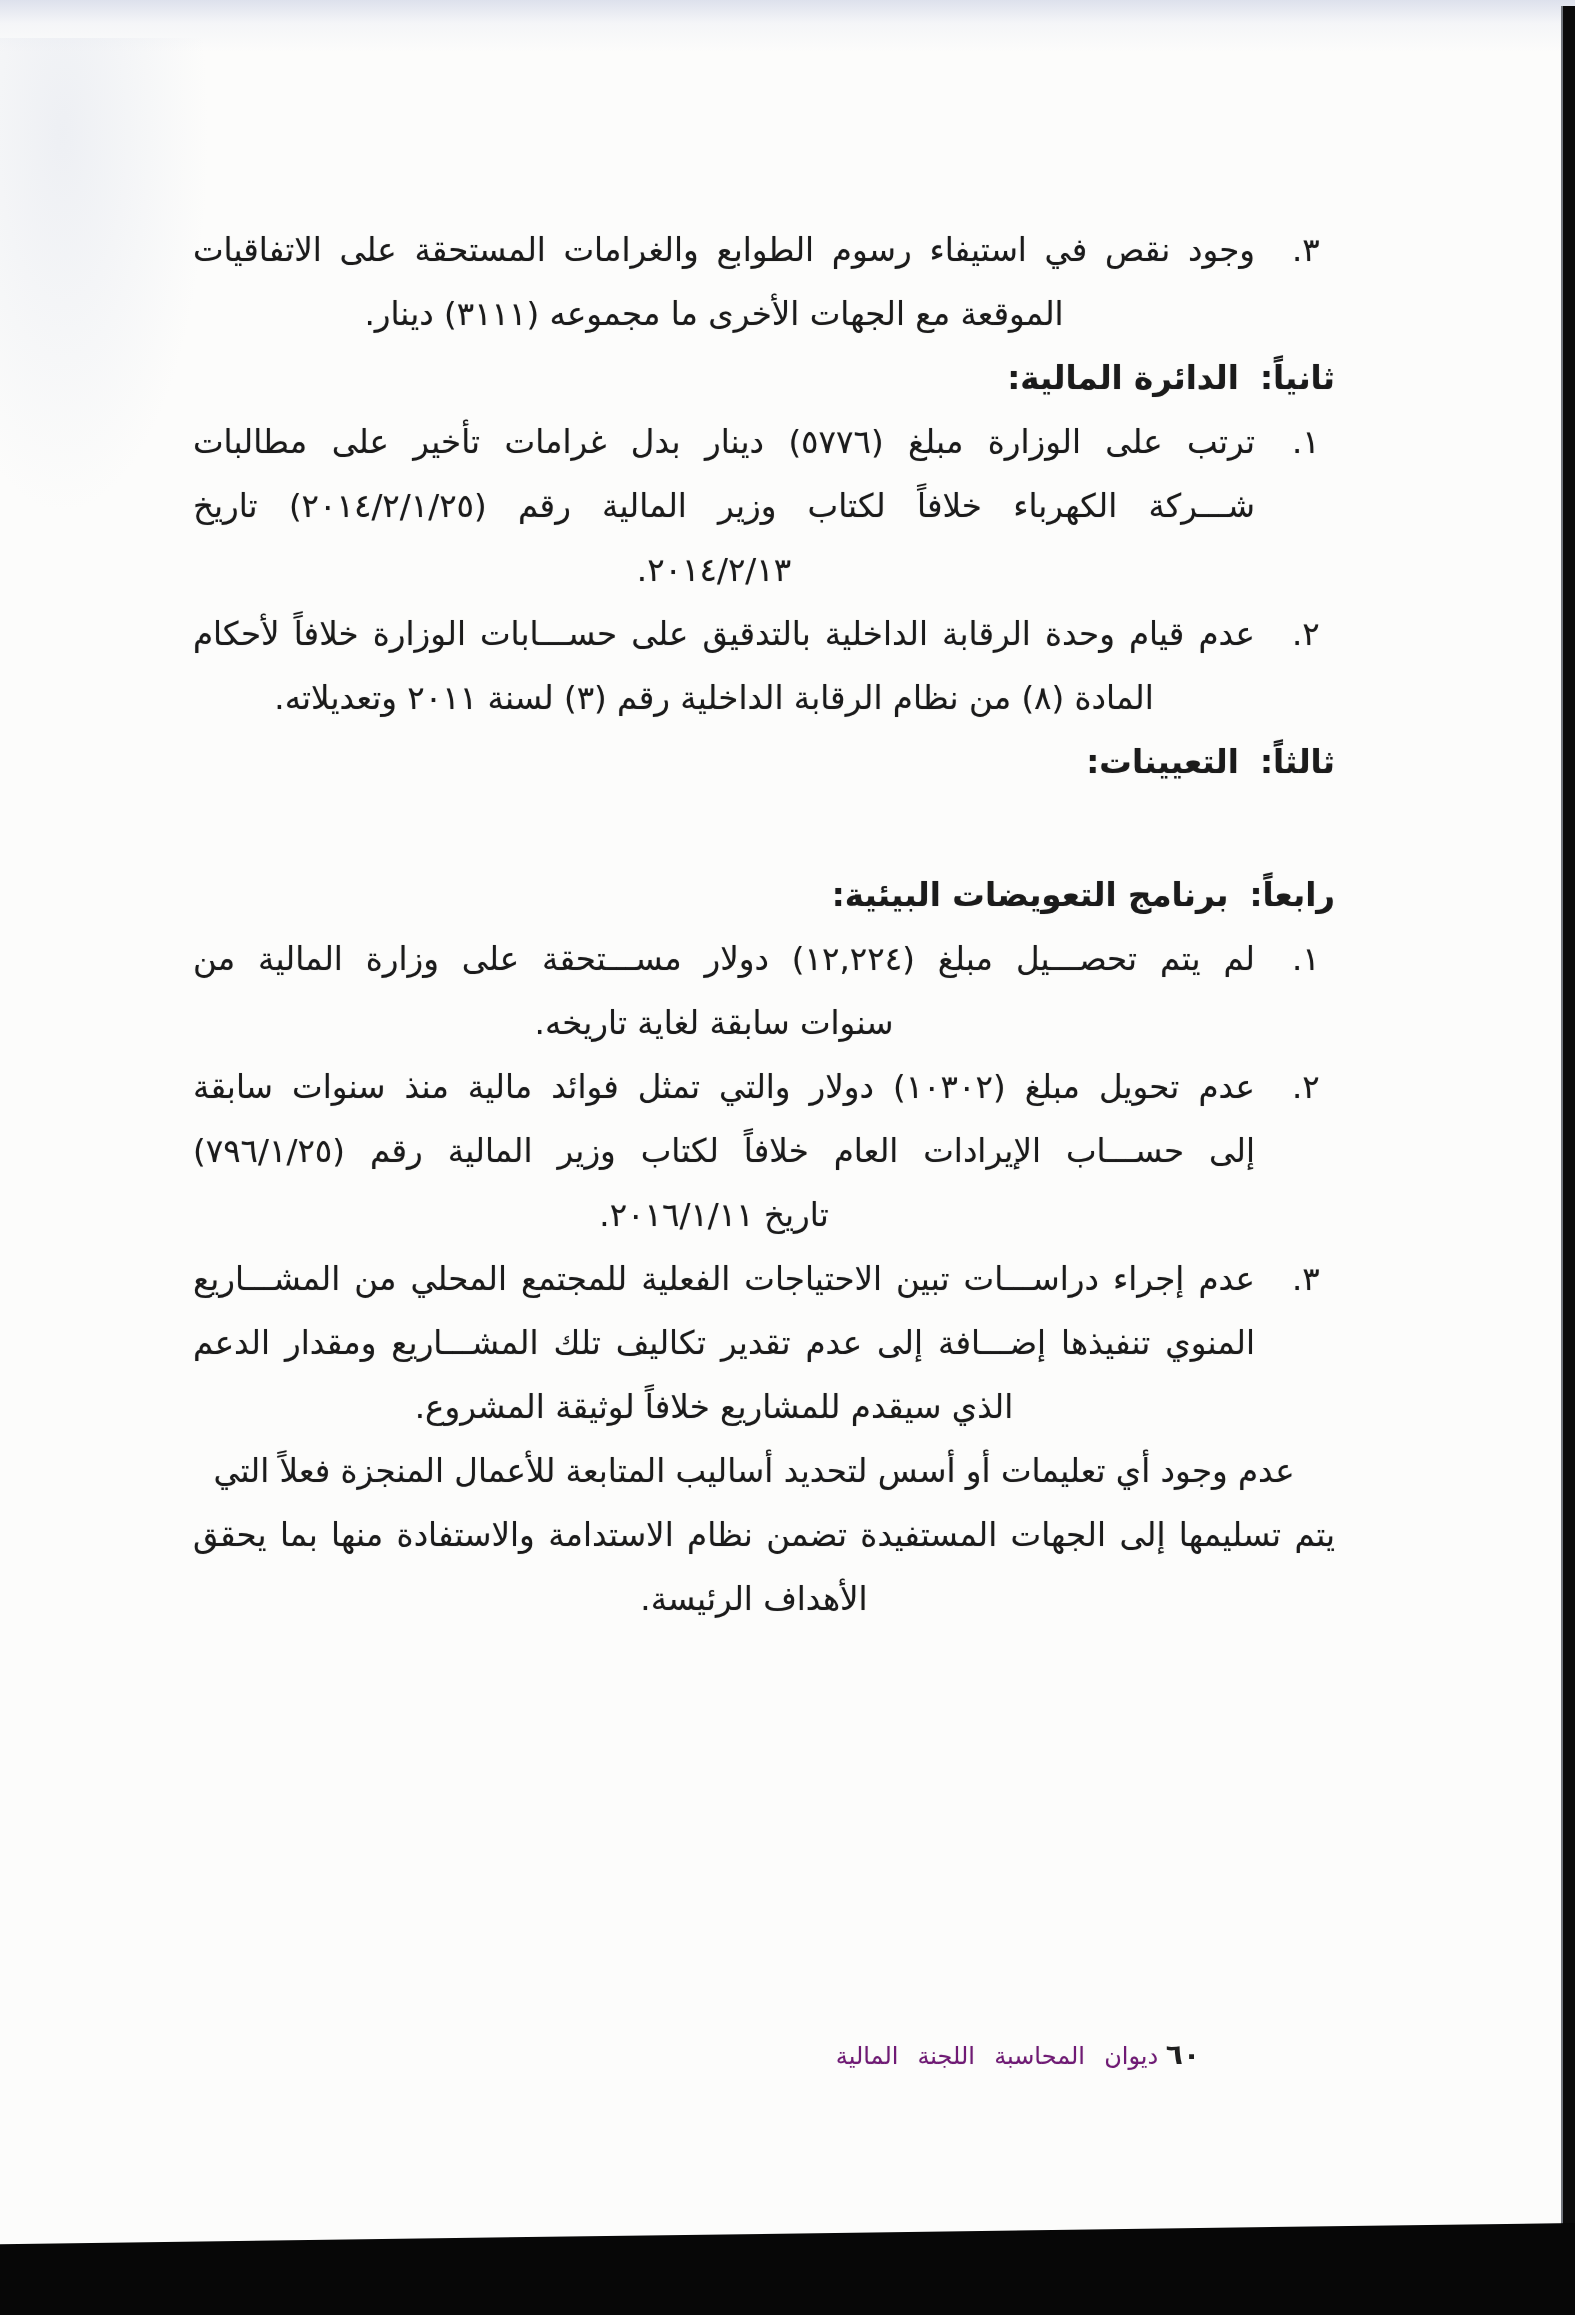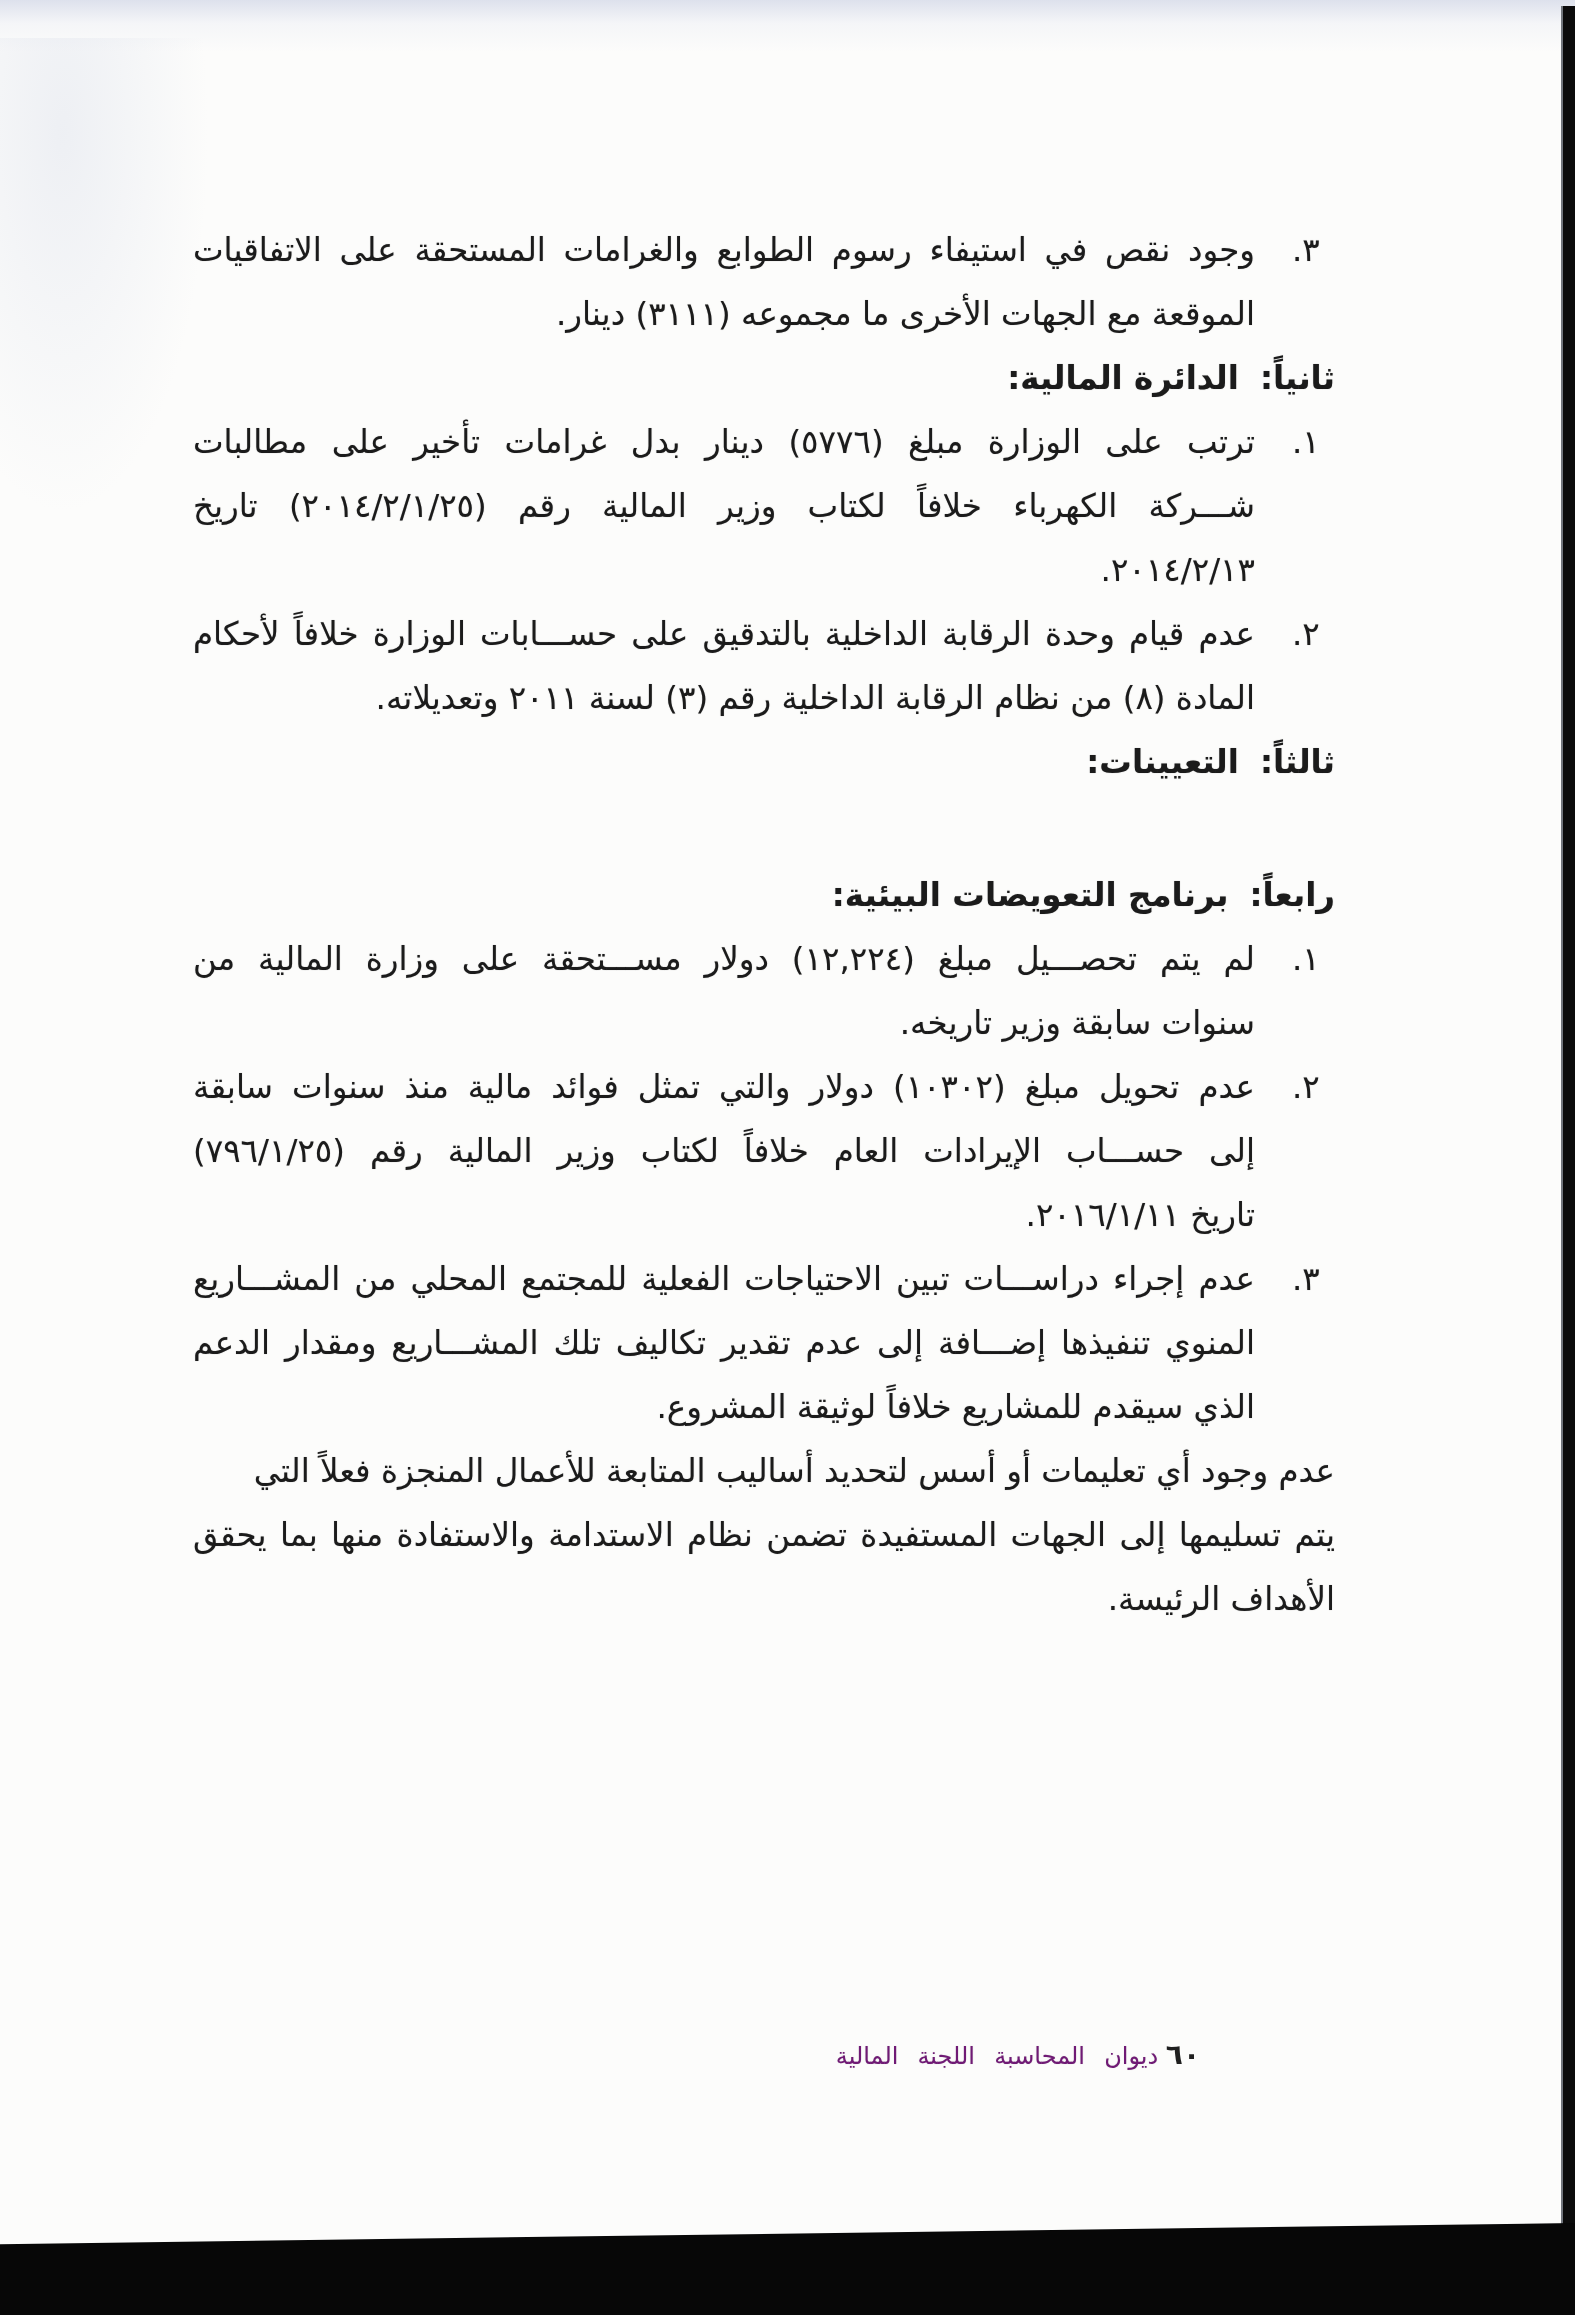--- a/index.html
+++ b/index.html
@@ -60,21 +60,21 @@
   .line {
     line-height: 64px;
     height: 64px;
   }
   .just {
     text-align: justify;
     text-align-last: justify;
     margin-left: 20px;
   }
   .end {
-    text-align: right;
+    text-align: center;
   }
   .list-item { display: flex; }
   .list-item .num {
     flex: 0 0 80px;
     box-sizing: border-box;
     padding-right: 15.3px;
     line-height: 64px;
   }
   .list-item .body {
     flex: 1 1 auto;
@@ -162,21 +162,21 @@
 
     <div class="heading">
       <span>رابعاً:</span>
       <span>برنامج التعويضات البيئية:</span>
     </div>
 
     <div class="list-item">
       <div class="num">١.</div>
       <div class="body">
         <div class="line just">لم يتم تحصـــيل مبلغ (١٢,٢٢٤) دولار مســـتحقة على وزارة المالية من</div>
-        <div class="line end">سنوات سابقة وزير تاريخه.</div>
+        <div class="line end">سنوات سابقة لغاية تاريخه.</div>
       </div>
     </div>
 
     <div class="list-item">
       <div class="num">٢.</div>
       <div class="body">
         <div class="line just">عدم تحويل مبلغ (١٠٣٠٢) دولار والتي تمثل فوائد مالية منذ سنوات سابقة</div>
         <div class="line just">إلى حســـاب الإيرادات العام خلافاً لكتاب وزير المالية رقم (٧٩٦/١/٢٥)</div>
         <div class="line end">تاريخ ٢٠١٦/١/١١.</div>
       </div>

